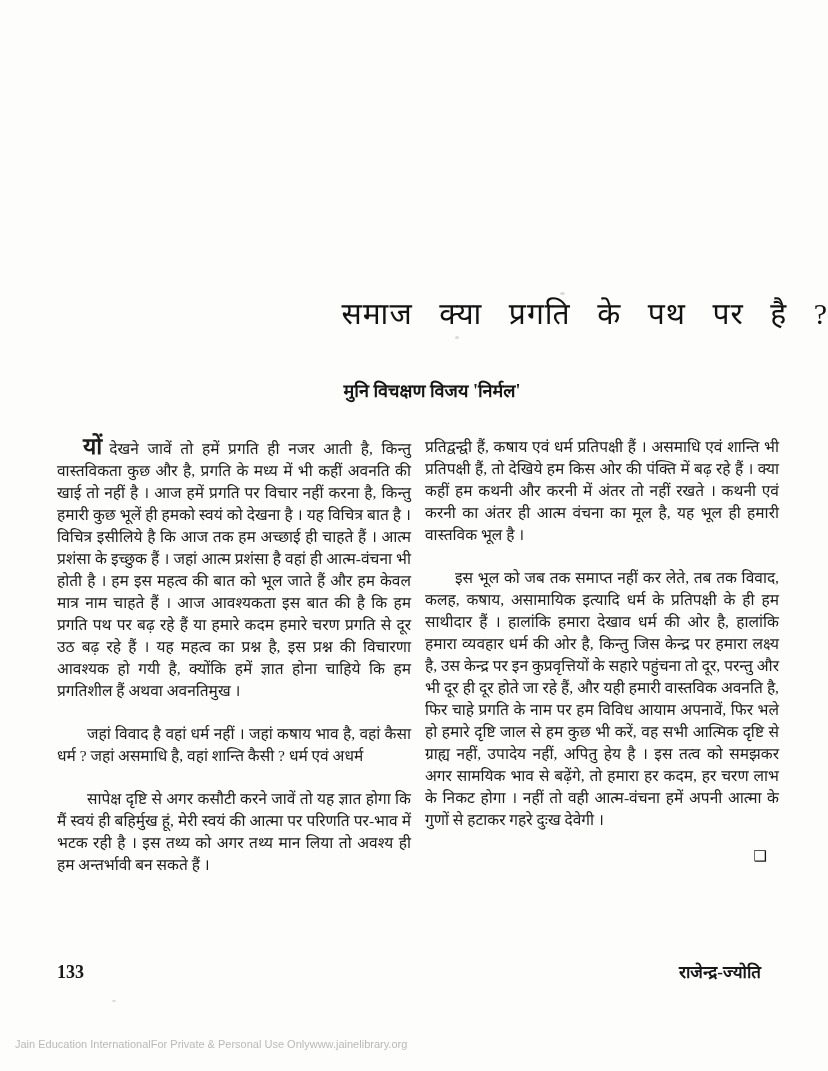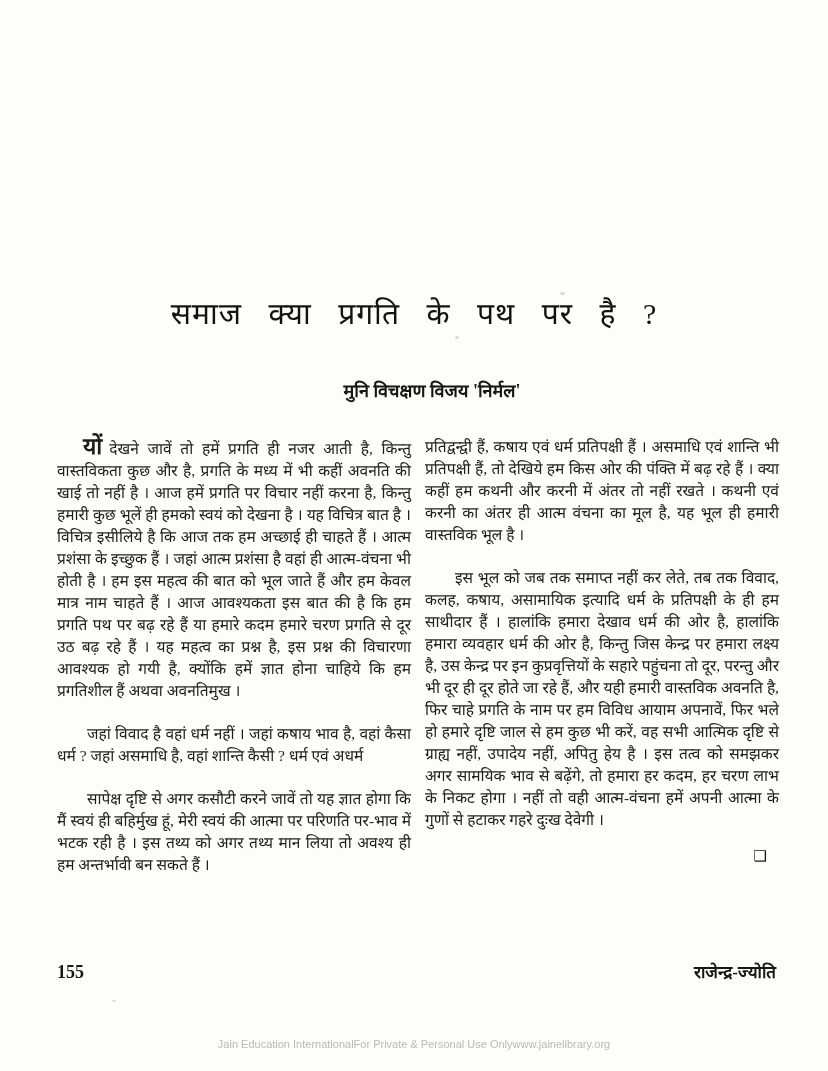--- a/index.html
+++ b/index.html
@@ -11,21 +11,21 @@
   .page{
     position:relative;
     width:828px;height:1071px;
     background:#fdfdfc;
     overflow:hidden;
     color:#1c1c1c;
   }
   .article-title{
     position:absolute;
     top:272px;left:0;width:100%;
-    text-align:center;
+    text-align:right;
     font-size:30px;
     font-weight:500;
     letter-spacing:1px;
     word-spacing:18px;
     color:#121212;
   }
   .author-byline{
     position:absolute;
     top:378px;left:0;width:100%;
     text-align:center;
@@ -67,31 +67,31 @@
   }
   .page-number{
     position:absolute;
     left:57px;top:962px;
     font-size:18px;
     font-weight:bold;
     color:#181818;
   }
   .journal-name{
     position:absolute;
-    right:52px;top:960px;
+    right:67px;top:960px;
     font-size:17px;
     font-weight:bold;
     color:#181818;
   }
   .scan-footer{
     position:absolute;
     left:0;top:1038px;
     width:828px;
     display:flex;
-    justify-content:center;
+    justify-content:flex-start;
     box-sizing:border-box;
     padding:0 15px;
     font-family:"Liberation Sans","DejaVu Sans",sans-serif;
     font-size:11px;
     color:#b9b9b9;
   }
   .speck{
     position:absolute;
     background:#d9d9d6;
     border-radius:50%;
@@ -115,21 +115,21 @@
     </div>
 
     <div class="col">
       <p>प्रतिद्वन्द्वी हैं, कषाय एवं धर्म प्रतिपक्षी हैं । असमाधि एवं शान्ति भी प्रतिपक्षी हैं, तो देखिये हम किस ओर की पंक्ति में बढ़ रहे हैं । क्या कहीं हम कथनी और करनी में अंतर तो नहीं रखते । कथनी एवं करनी का अंतर ही आत्म वंचना का मूल है, यह भूल ही हमारी वास्तविक भूल है ।</p>
       <p class="indent">इस भूल को जब तक समाप्त नहीं कर लेते, तब तक विवाद, कलह, कषाय, असामायिक इत्यादि धर्म के प्रतिपक्षी के ही हम साथीदार हैं । हालांकि हमारा देखाव धर्म की ओर है, हालांकि हमारा व्यवहार धर्म की ओर है, किन्तु जिस केन्द्र पर हमारा लक्ष्य है, उस केन्द्र पर इन कुप्रवृत्तियों के सहारे पहुंचना तो दूर, परन्तु और भी दूर ही दूर होते जा रहे हैं, और यही हमारी वास्तविक अवनति है, फिर चाहे प्रगति के नाम पर हम विविध आयाम अपनावें, फिर भले हो हमारे दृष्टि जाल से हम कुछ भी करें, वह सभी आत्मिक दृष्टि से ग्राह्य नहीं, उपादेय नहीं, अपितु हेय है । इस तत्व को समझकर अगर सामयिक भाव से बढ़ेंगे, तो हमारा हर कदम, हर चरण लाभ के निकट होगा । नहीं तो वही आत्म-वंचना हमें अपनी आत्मा के गुणों से हटाकर गहरे दुःख देवेगी ।</p>
       <span class="end-mark">❑</span>
     </div>
 
   </div>
 
-  <div class="page-number">155</div>
+  <div class="page-number">133</div>
 
   <div class="journal-name">राजेन्द्र-ज्योति</div>
 
   <div class="scan-footer">
     <span>Jain Education International</span>
     <span>For Private &amp; Personal Use Only</span>
     <span>www.jainelibrary.org</span>
   </div>
 
   <div class="speck" style="left:560px;top:292px;width:5px;height:3px;"></div>

